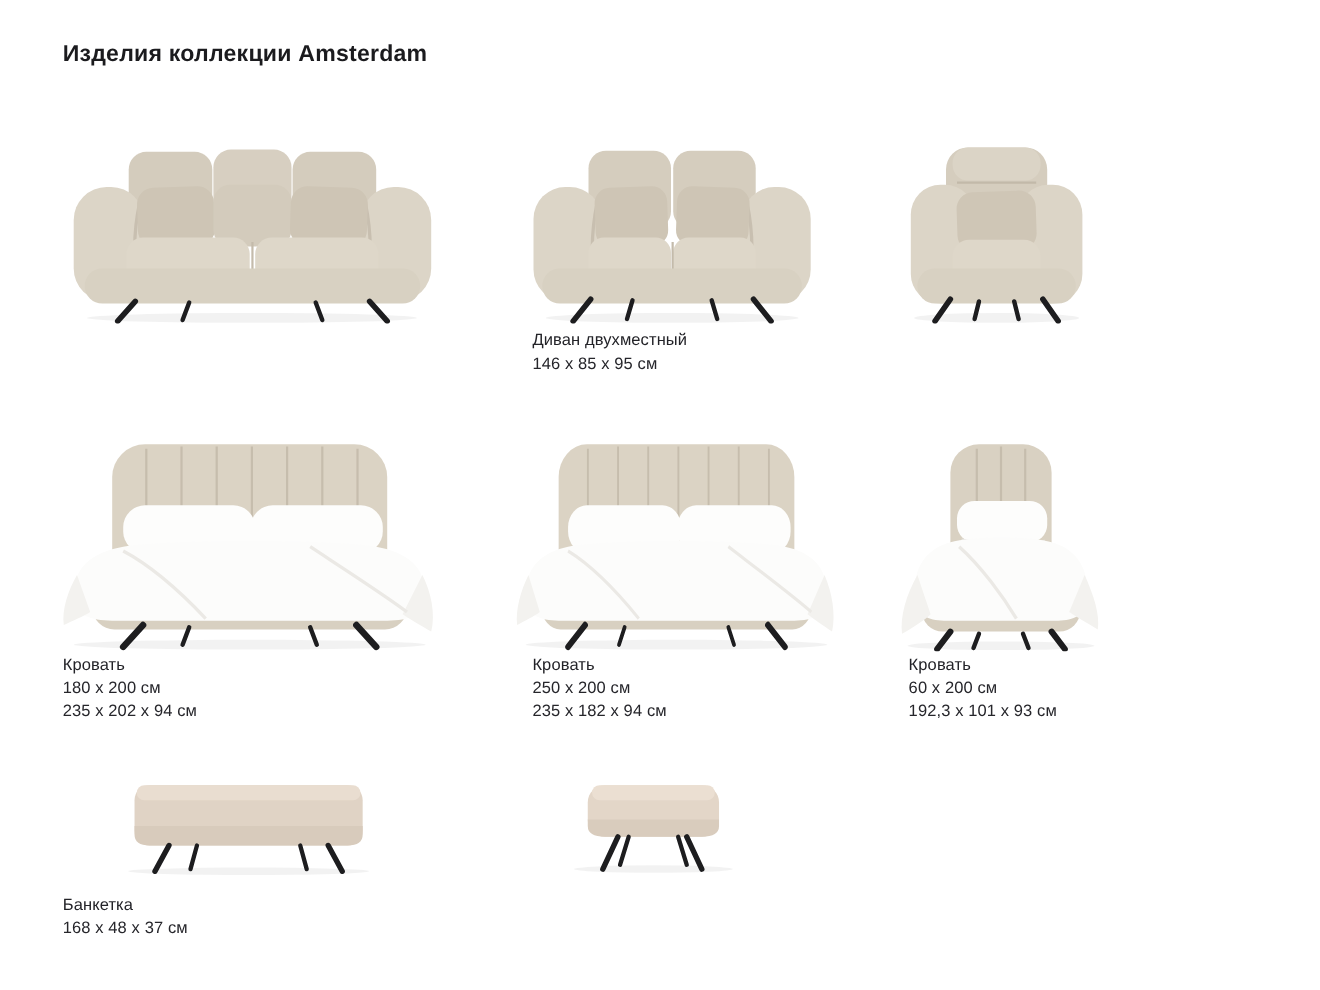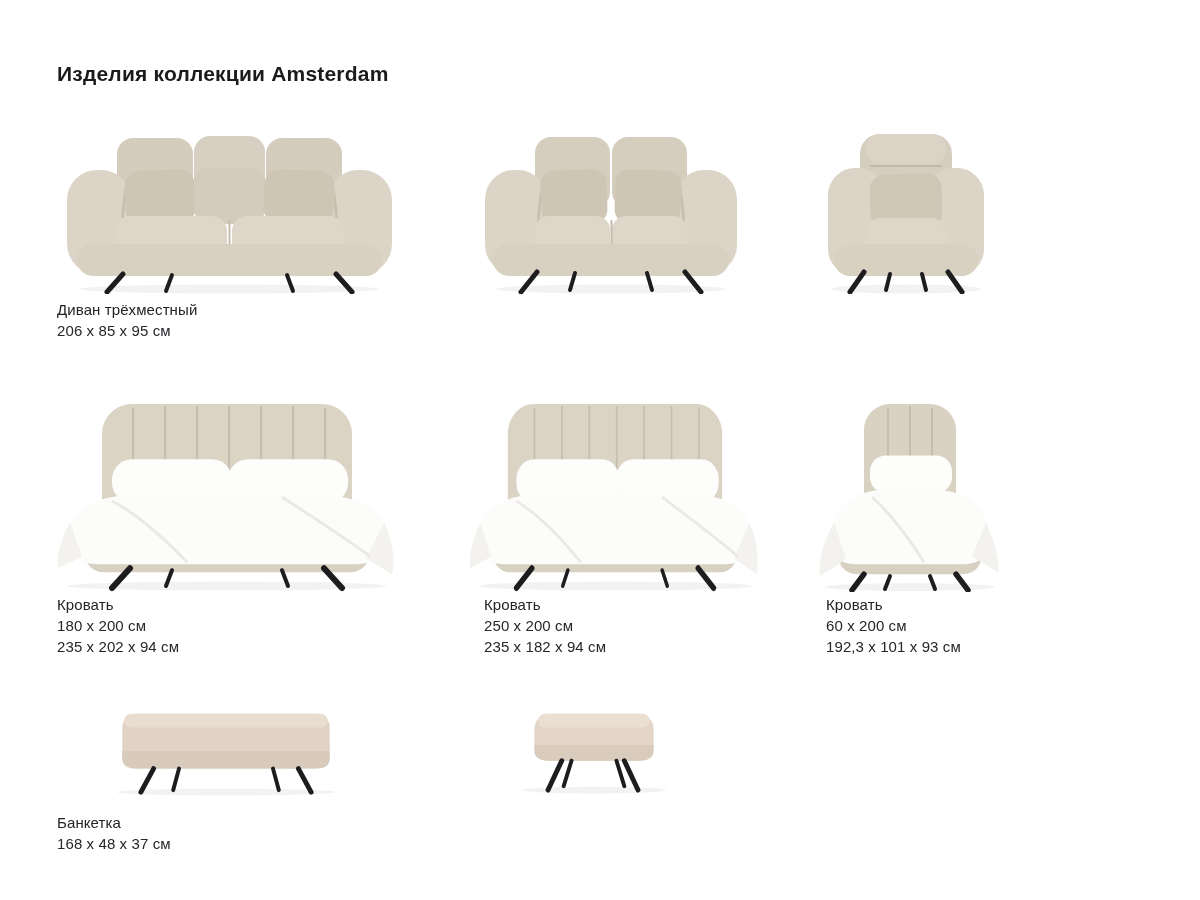--- a/index.html
+++ b/index.html
@@ -3,21 +3,21 @@
 <meta charset="utf-8">
 <style>
   * { margin:0; padding:0; box-sizing:border-box; }
   html,body { background:#ffffff; }
   body {
     width:1200px; height:900px; position:relative; overflow:hidden;
     font-family:"Liberation Sans", sans-serif; color:#232327;
   }
   .page { position:absolute; inset:0; background:#ffffff; }
   .title {
-    position:absolute; left:57px; top:60px;
+    position:absolute; left:57px; top:35px;
     font-size:21px; line-height:28px; font-weight:600;
     letter-spacing:.2px; color:#1b1b1e;
   }
   .figure { position:absolute; }
   .figure svg { display:block; }
   .label { position:absolute; }
   .p-name { font-size:15px; line-height:21px; font-weight:500; color:#232328; letter-spacing:.1px; }
   .p-dim  { font-size:15px; line-height:21px; font-weight:400; color:#26262b; letter-spacing:.1px; }
 </style>
 </head>
@@ -86,23 +86,23 @@
       <rect x="50" y="52" width="72" height="54" rx="15" fill="#cfc6b6" transform="rotate(-2 86 79)"></rect>
       <rect x="46" y="96" width="80" height="46" rx="15" fill="#ded7c9"></rect>
       <rect x="14" y="122" width="144" height="32" rx="16" fill="#d8d1c2"></rect>
       <path d="M44,150 L30,170" stroke="#1d1d1f" stroke-width="5" stroke-linecap="round"></path>
       <path d="M128,150 L142,170" stroke="#1d1d1f" stroke-width="5" stroke-linecap="round"></path>
       <path d="M70,152 L66,168" stroke="#1d1d1f" stroke-width="4" stroke-linecap="round"></path>
       <path d="M102,152 L106,168" stroke="#1d1d1f" stroke-width="4" stroke-linecap="round"></path>
     </svg>
   </div>
 
-  <div class="label" style="left:57px; top:299px;">
-    <div class="p-name">Диван трёхместный</div>
-    <div class="p-dim">206 x 85 x 95 см</div>
+  <div class="label" style="left:484px; top:299px;">
+    <div class="p-name">Диван двухместный</div>
+    <div class="p-dim">146 x 85 x 95 см</div>
   </div>
 
   <div class="figure" style="left:52px; top:398px;">
     <svg width="350" height="194" viewBox="0 0 350 196" preserveAspectRatio="none">
       <ellipse cx="175" cy="190" rx="160" ry="4.5" fill="rgba(0,0,0,0.05)"></ellipse>
       <rect x="50" y="6" width="250" height="140" rx="30" fill="#dbd3c4"></rect>
       <path d="M81,10 V78 M113,8 V78 M145,8 V78 M177,8 V78 M209,8 V78 M241,8 V78 M273,10 V78" stroke="#c6bdad" stroke-width="2" fill="none"></path>
       <rect x="60" y="62" width="120" height="44" rx="20" fill="#fdfdfc"></rect>
       <rect x="176" y="62" width="120" height="44" rx="20" fill="#fdfdfc"></rect>
       <path d="M66,104 q55,9 112,1 M182,104 q55,9 112,1" stroke="#e3e1dc" stroke-width="3" fill="none"></path>

